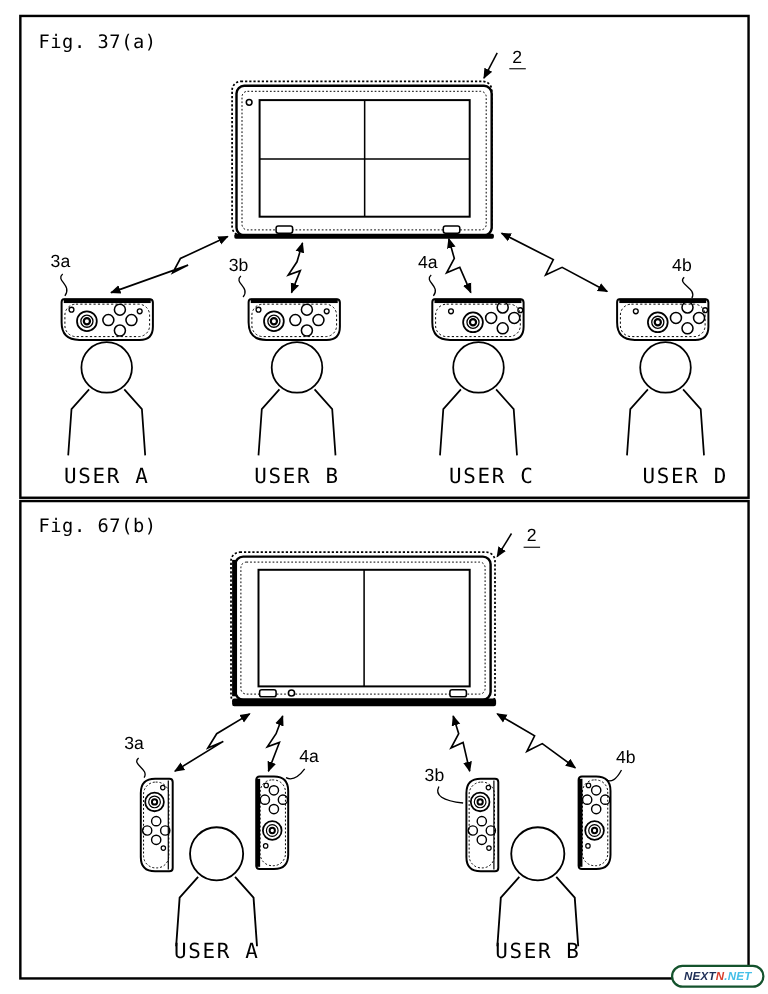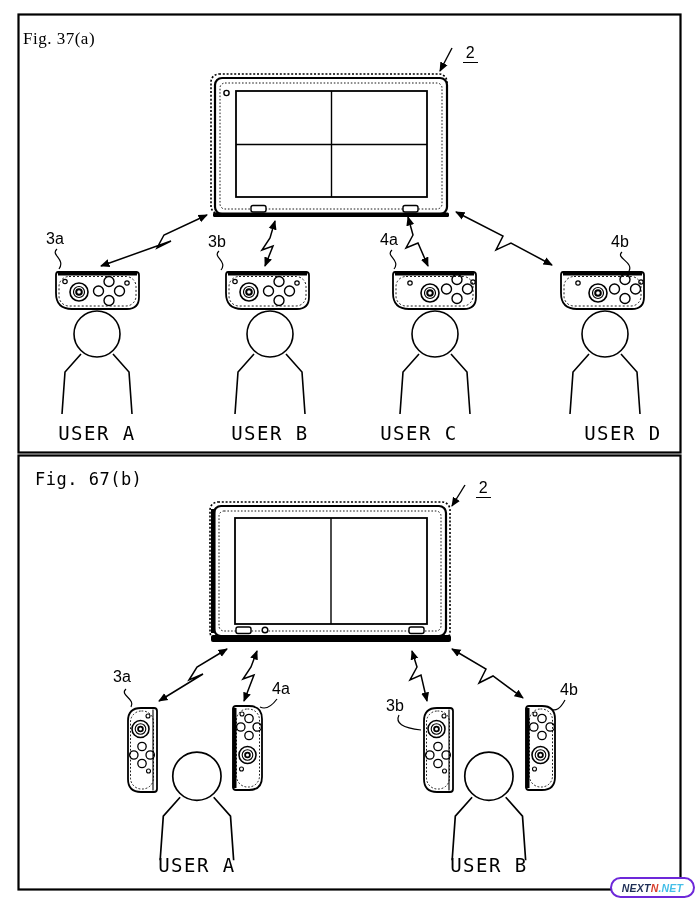--- a/index.html
+++ b/index.html
@@ -9,21 +9,21 @@
   }
   #drawing { position:absolute; left:0; top:0; }
   .lbl { position:absolute; color:#000; white-space:pre; }
   .figtitle { font-family:"DejaVu Sans Mono", monospace; font-size:17px; letter-spacing:0.5px; }
   .ref { font-family:"Liberation Sans", sans-serif; font-size:16px; }
   .ref-underline { border-bottom:1.6px solid #000; padding:0 3px 1px 3px; }
   .user { font-family:"DejaVu Sans Mono", monospace; font-size:19px; letter-spacing:1.5px;
           width:110px; text-align:center; }
   #watermark {
     position:absolute; left:610px; top:877px; width:85px; height:21px;
-    background:#ffffff; border:2px solid #6d28d9; border-radius:12px;
+    background:#ffffff; border:2px solid #14532d; border-radius:12px;
     display:flex; align-items:center; justify-content:center;
     font-family:"Liberation Sans", sans-serif; font-weight:bold; font-style:italic;
     font-size:10.5px; letter-spacing:0.2px; box-sizing:border-box;text-align:right;
   }
 </style>
 </head>
 <body>
 
 <div id="page">
 
@@ -169,34 +169,34 @@
     <path d="M565,700 Q558,713 551,709" fill="none" stroke="#000" stroke-width="1.2"></path>
 
     <g transform="translate(157,751) scale(1.05)">
       <use href="#person" x="0" y="0"></use>
     </g>
     <g transform="translate(449,751) scale(1.05)">
       <use href="#person" x="0" y="0"></use>
     </g>
   </svg>
 
-  <div class="lbl figtitle" style="left:23px; top:29px;font-family:Liberation Serif, serif;">Fig. 37(a)</div>
+  <div class="lbl figtitle" style="left:35px; top:29px;">Fig. 37(a)</div>
 
   <div class="lbl ref" style="left:445px; top:26px;">
     <span class="ref-underline">2</span>
   </div>
 
   <div class="lbl ref" style="left:46px;  top:230px;">3a</div>
   <div class="lbl ref" style="left:208px; top:233px;">3b</div>
   <div class="lbl ref" style="left:380px; top:231px;">4a</div>
   <div class="lbl ref" style="left:611px; top:233px;">4b</div>
 
   <div class="lbl user" style="left:42px;  top:422px;">USER A</div>
   <div class="lbl user" style="left:215px; top:422px;">USER B</div>
-  <div class="lbl user" style="left:364px; top:422px;">USER C</div>
+  <div class="lbl user" style="left:392px; top:422px;">USER C</div>
   <div class="lbl user" style="left:568px; top:422px;">USER D</div>
 
   <div class="lbl figtitle" style="left:35px; top:469px;">Fig. 67(b)</div>
 
   <div class="lbl ref" style="left:458px; top:461px;">
     <span class="ref-underline">2</span>
   </div>
 
   <div class="lbl ref" style="left:113px; top:668px;">3a</div>
   <div class="lbl ref" style="left:272px; top:680px;">4a</div>

